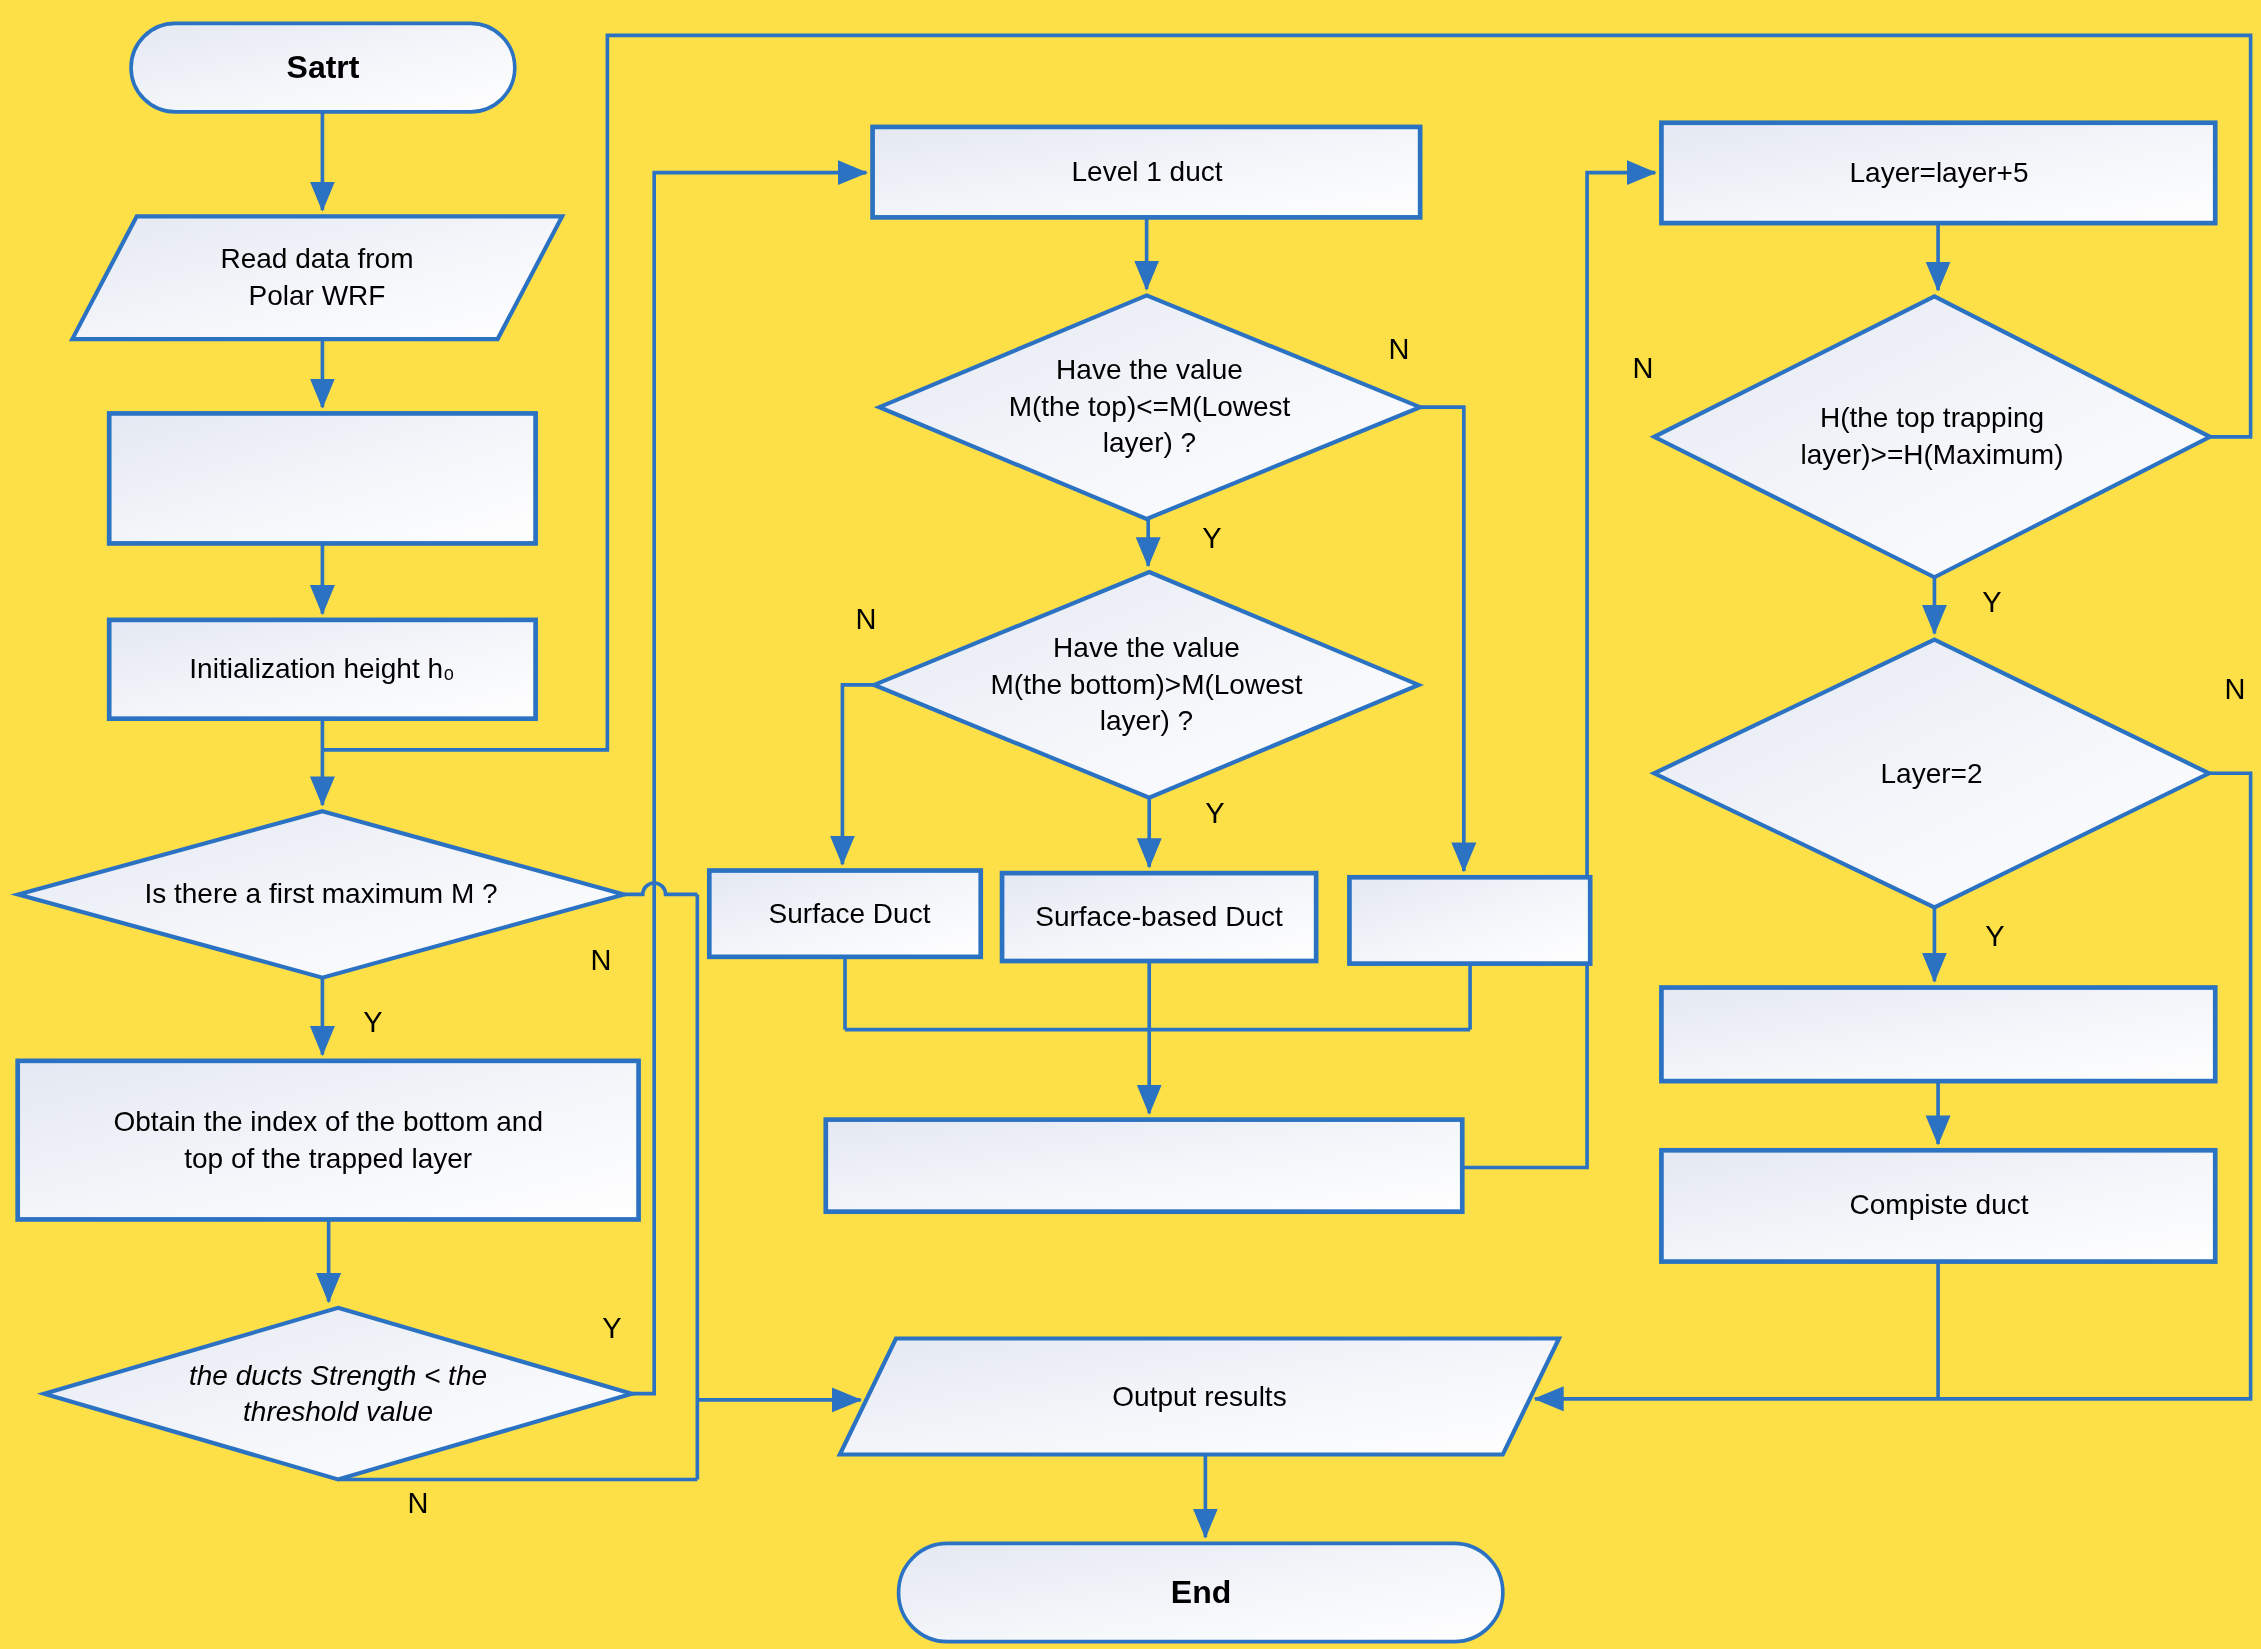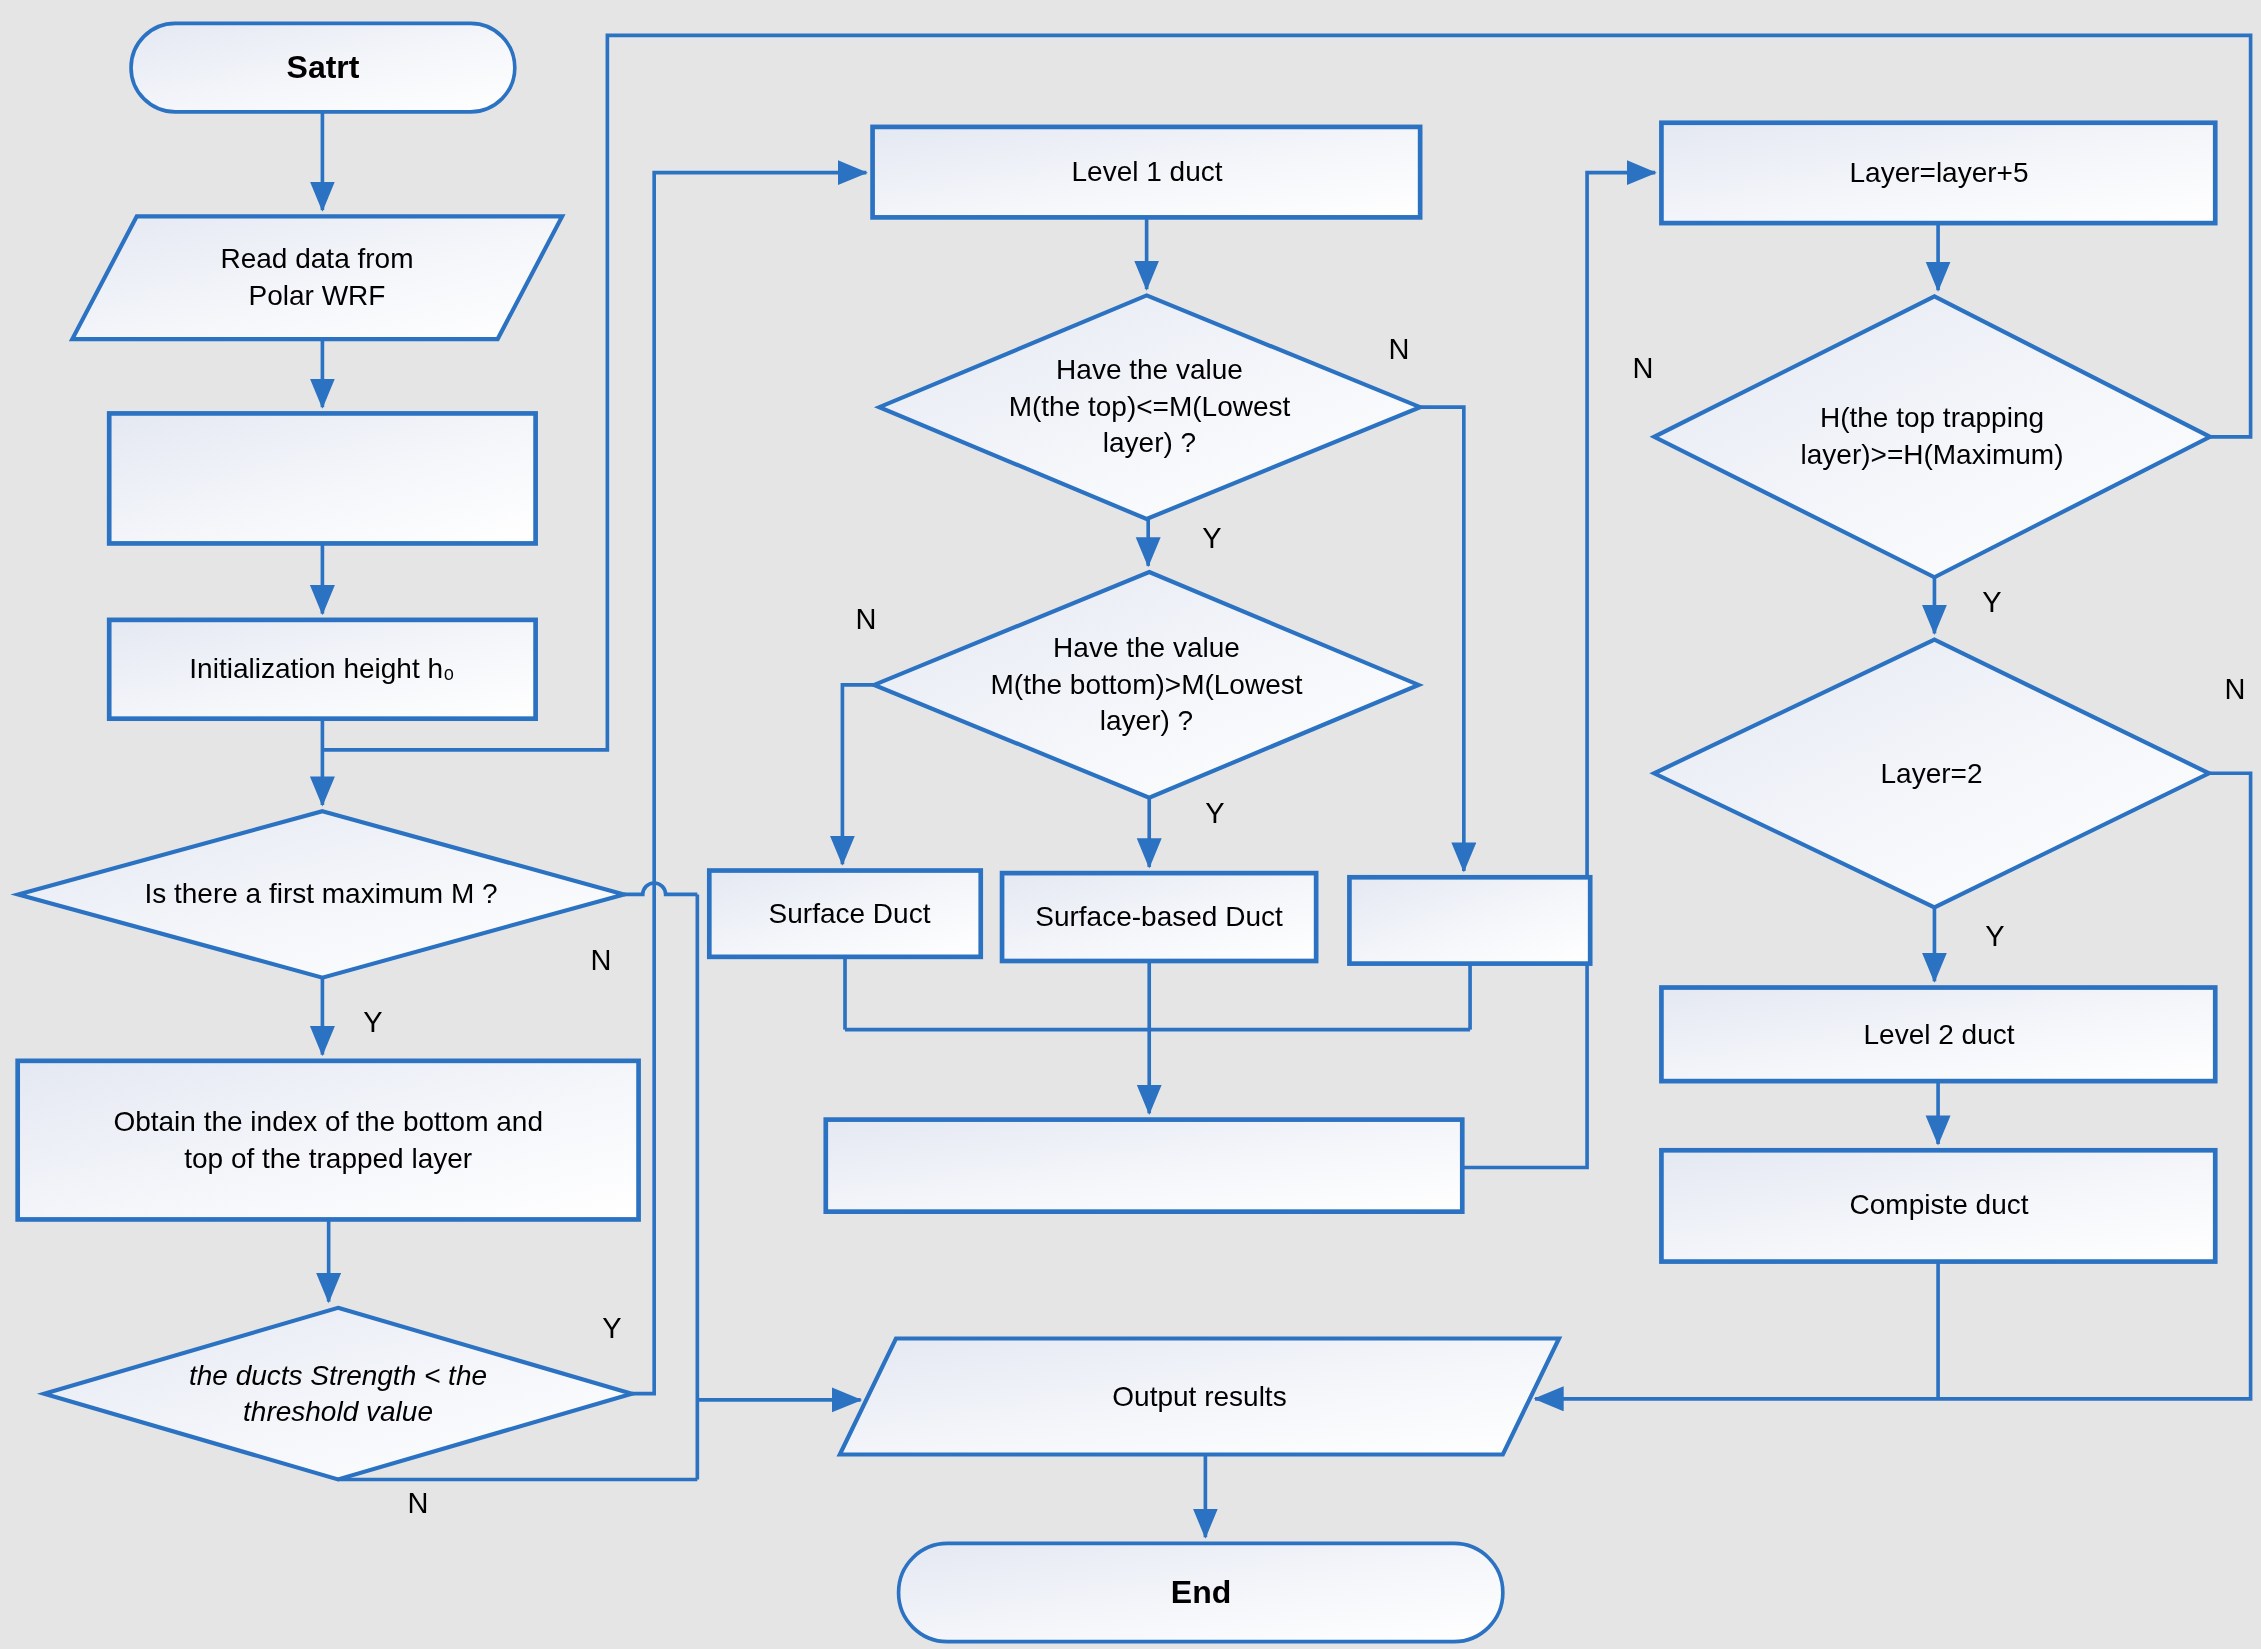--- a/index.html
+++ b/index.html
@@ -1,19 +1,19 @@
 <!DOCTYPE html>
 <html style="font-size:8.3px"><head>
 <meta charset="utf-8">
 <style>
   html,body{margin:0;padding:0;background:#ffffff;}
   .canvas{
     position:relative;
     width:2261px;height:1649px;
-    background:#e5e5e5;
+    background:#fde047;
     font-family:"Liberation Sans", sans-serif;
     overflow:hidden;
   }
   .canvas svg{position:absolute;left:0;top:0;}
   .label{
     position:absolute;
     display:flex;align-items:center;justify-content:center;
     text-align:center;
     color:#000000;
     font-size:28px;line-height:1.3;
@@ -143,21 +143,20 @@
 layer) ?</div>
   <div class="label" style="left:874px;top:572px;width:545px;height:226px;">Have the value
 M(the bottom)&gt;M(Lowest
 layer) ?</div>
   <div class="label" style="left:714px;top:871px;width:271px;height:86px;">Surface Duct</div>
   <div class="label" style="left:1002px;top:873px;width:314px;height:88px;">Surface-based Duct</div>
   <div class="label" style="left:1662px;top:123px;width:554px;height:100px;">Layer=layer+5</div>
   <div class="label" style="left:1654px;top:296px;width:556px;height:281px;">H(the top trapping
 layer)&gt;=H(Maximum)</div>
   <div class="label" style="left:1654px;top:640px;width:555px;height:268px;">Layer=2</div>
-  <div class="label" style="left:1662px;top:988px;width:554px;height:94px;">Level 2 duct</div>
   <div class="label" style="left:1662px;top:1150px;width:554px;height:111px;">Compiste duct</div>
   <div class="label" style="left:840px;top:1339px;width:719px;height:116px;">Output results</div>
   <div class="label big" style="left:899px;top:1544px;width:604px;height:98px;">End</div>
 
   <div class="yn" style="left:373px;top:1022px;">Y</div>
   <div class="yn" style="left:601px;top:960px;">N</div>
   <div class="yn" style="left:612px;top:1328px;">Y</div>
   <div class="yn" style="left:418px;top:1503px;">N</div>
   <div class="yn" style="left:1399px;top:349px;">N</div>
   <div class="yn" style="left:1212px;top:538px;">Y</div>

